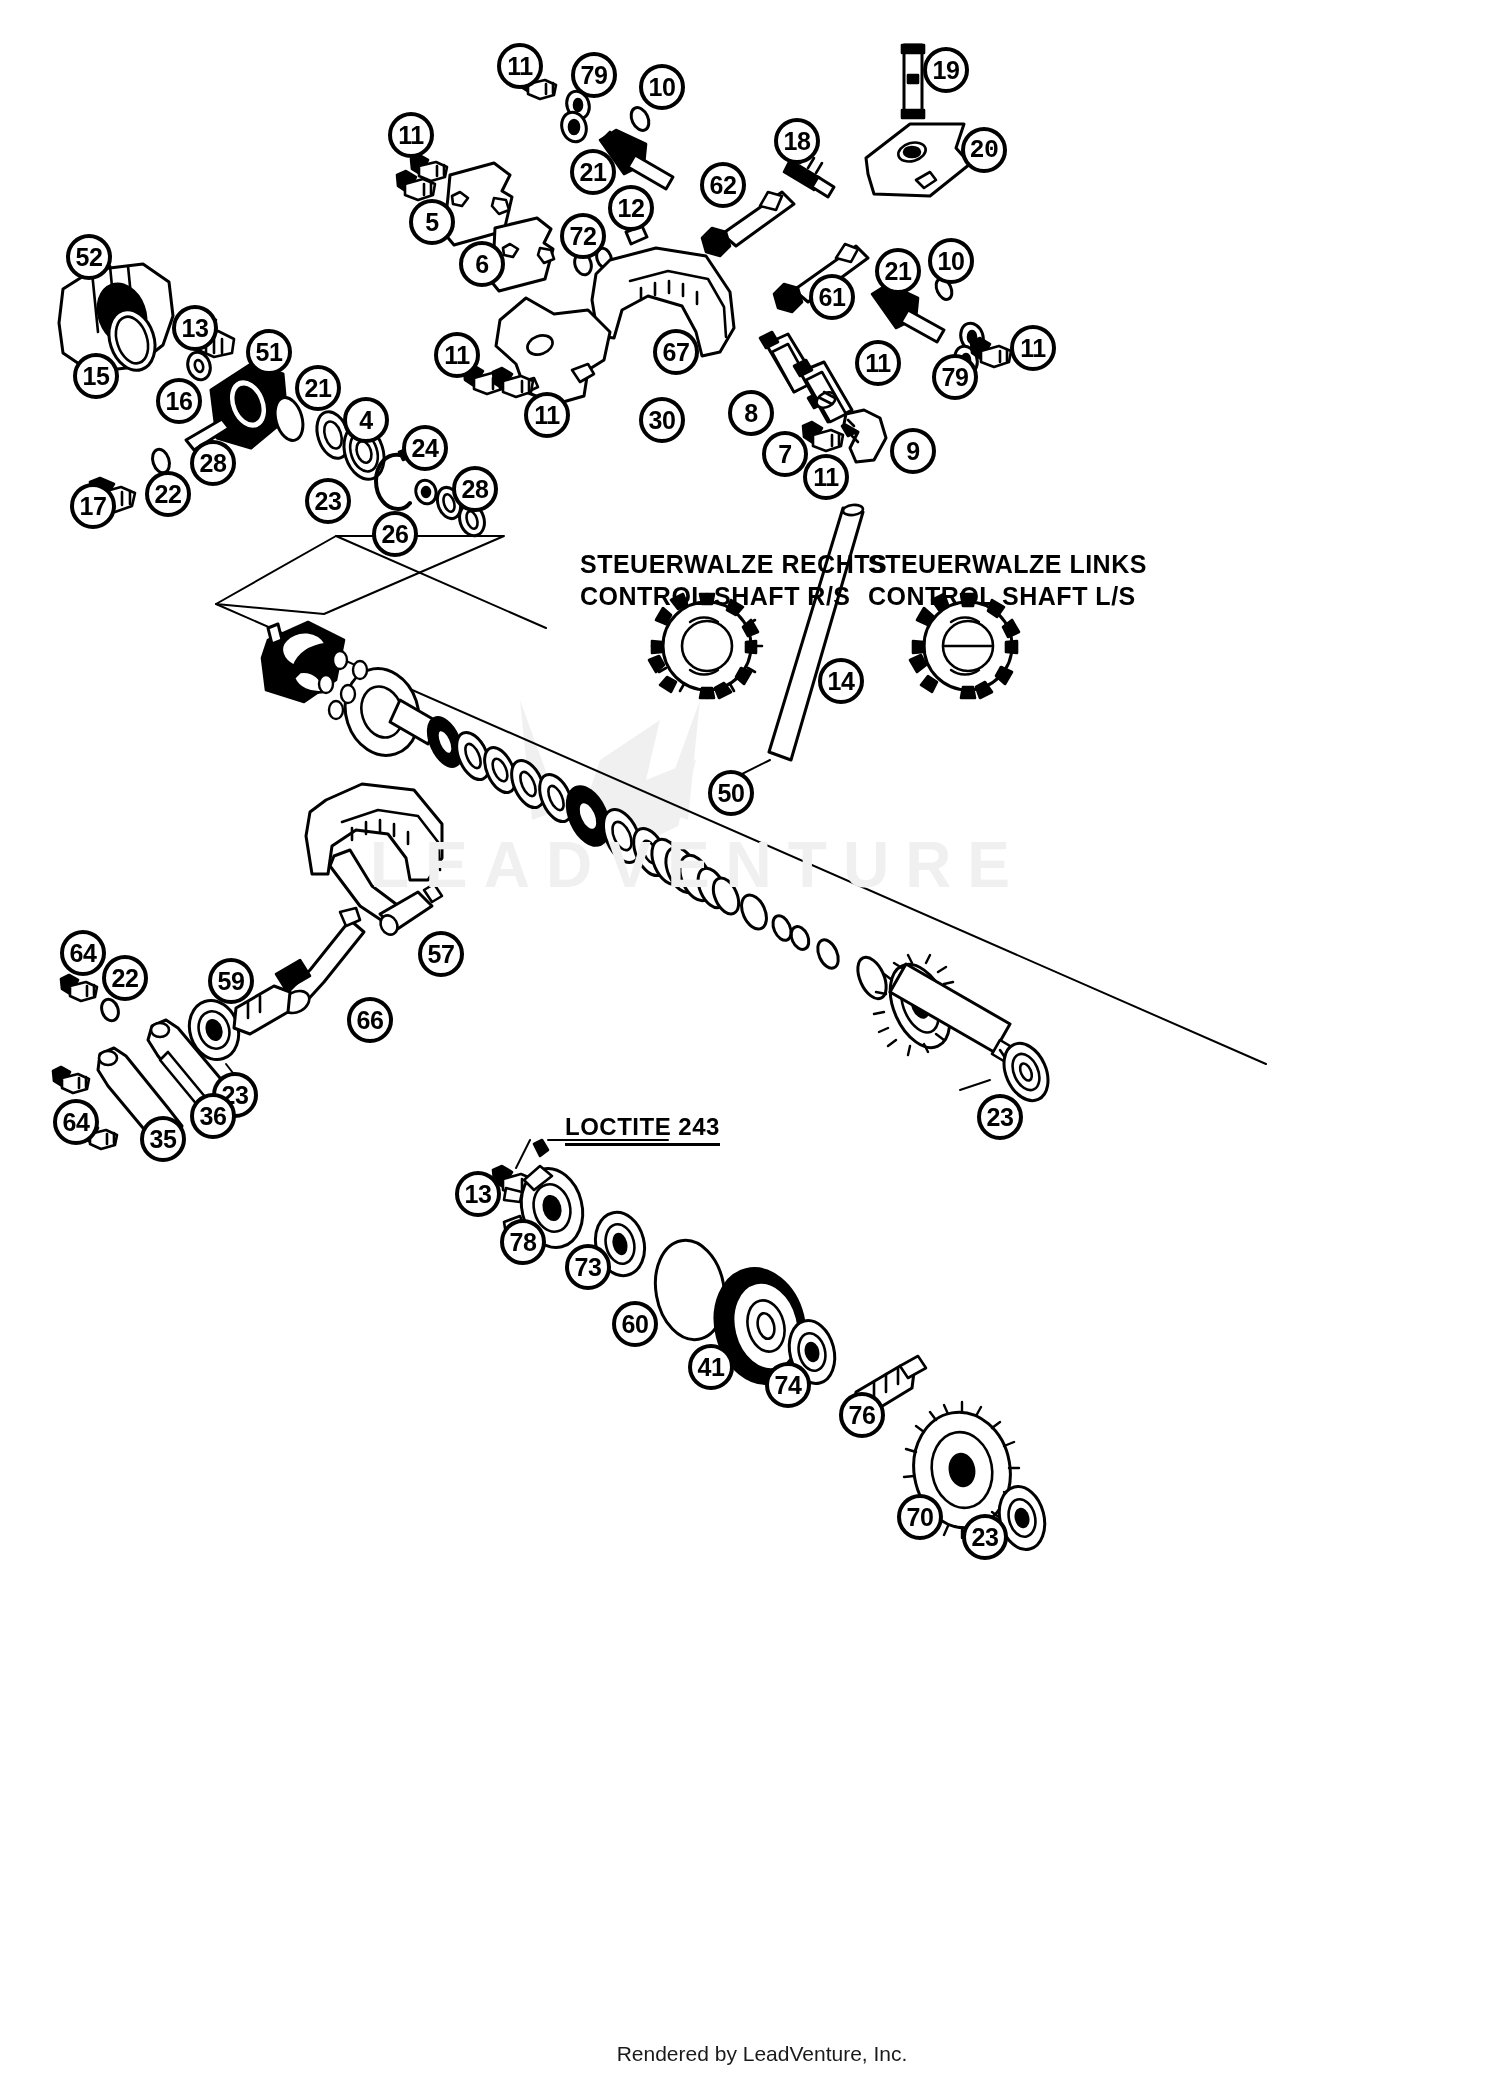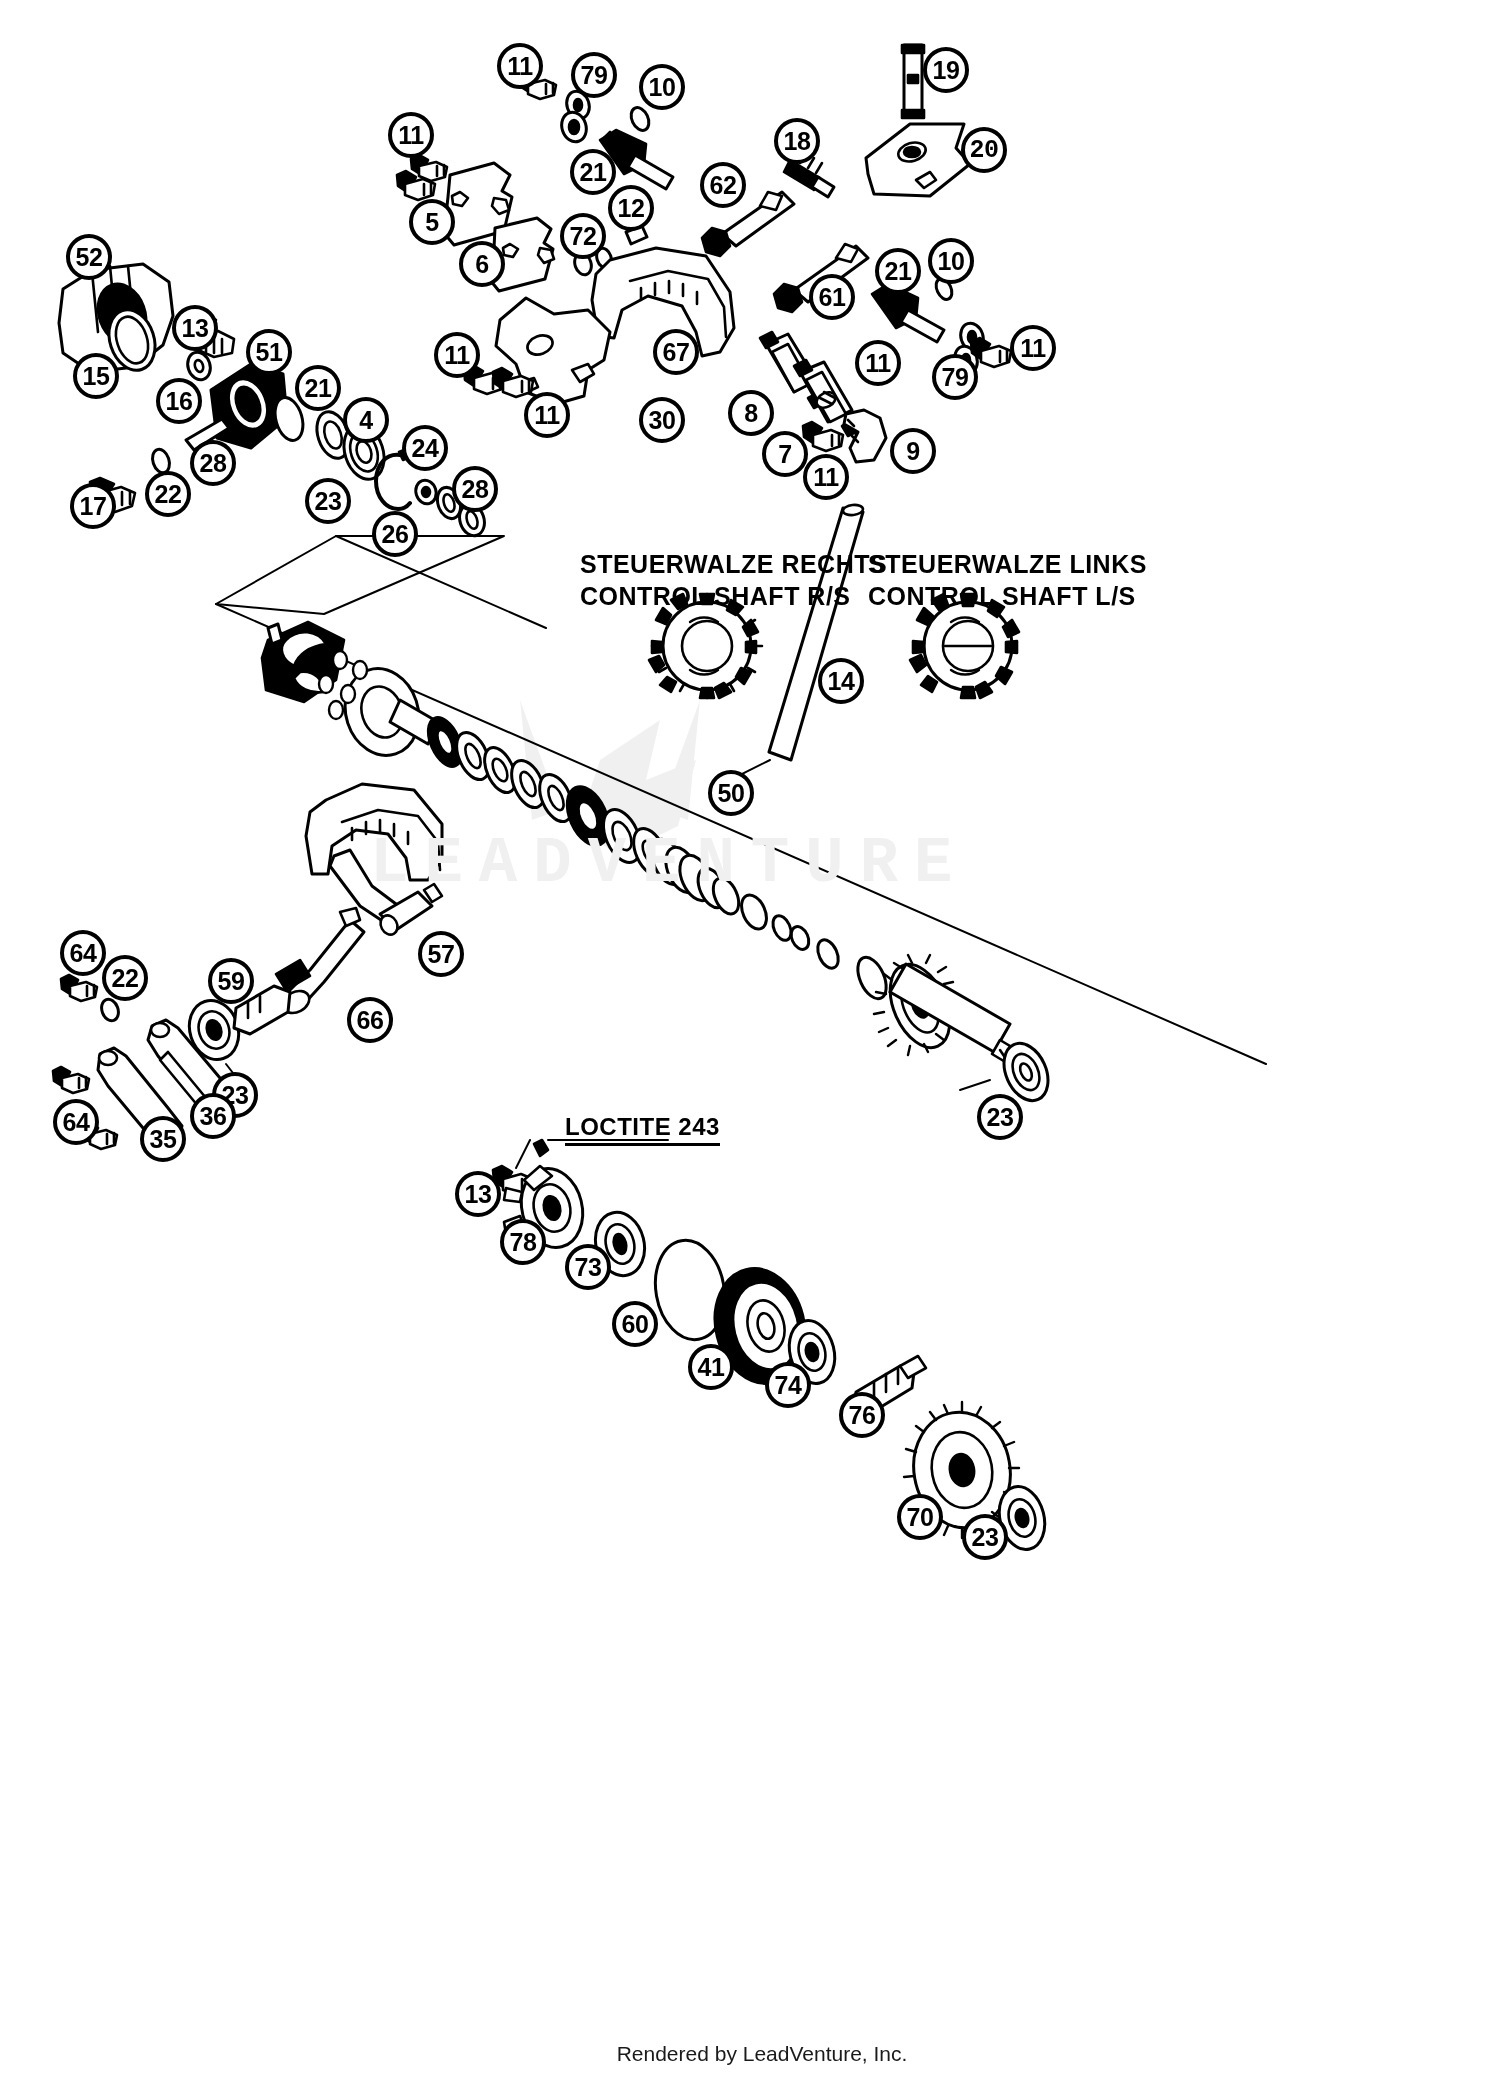--- a/index.html
+++ b/index.html
@@ -61,21 +61,21 @@
     left:0;width:1500px;
     text-align:center;
     font-family:Liberation Sans, sans-serif;
     font-size:21px;
     color:#1a1a1a;
     z-index:30;
     padding-left:12px;
   }
   .wm{
     position:absolute;
-    font-family:Liberation Mono, monospace;
+    font-family:Liberation Sans, sans-serif;
     font-weight:bold;
     color:#f0f0f0;
     z-index:5;
     user-select:none;
     white-space:nowrap;
   }
 </style>
 </head>
 <body>
 

